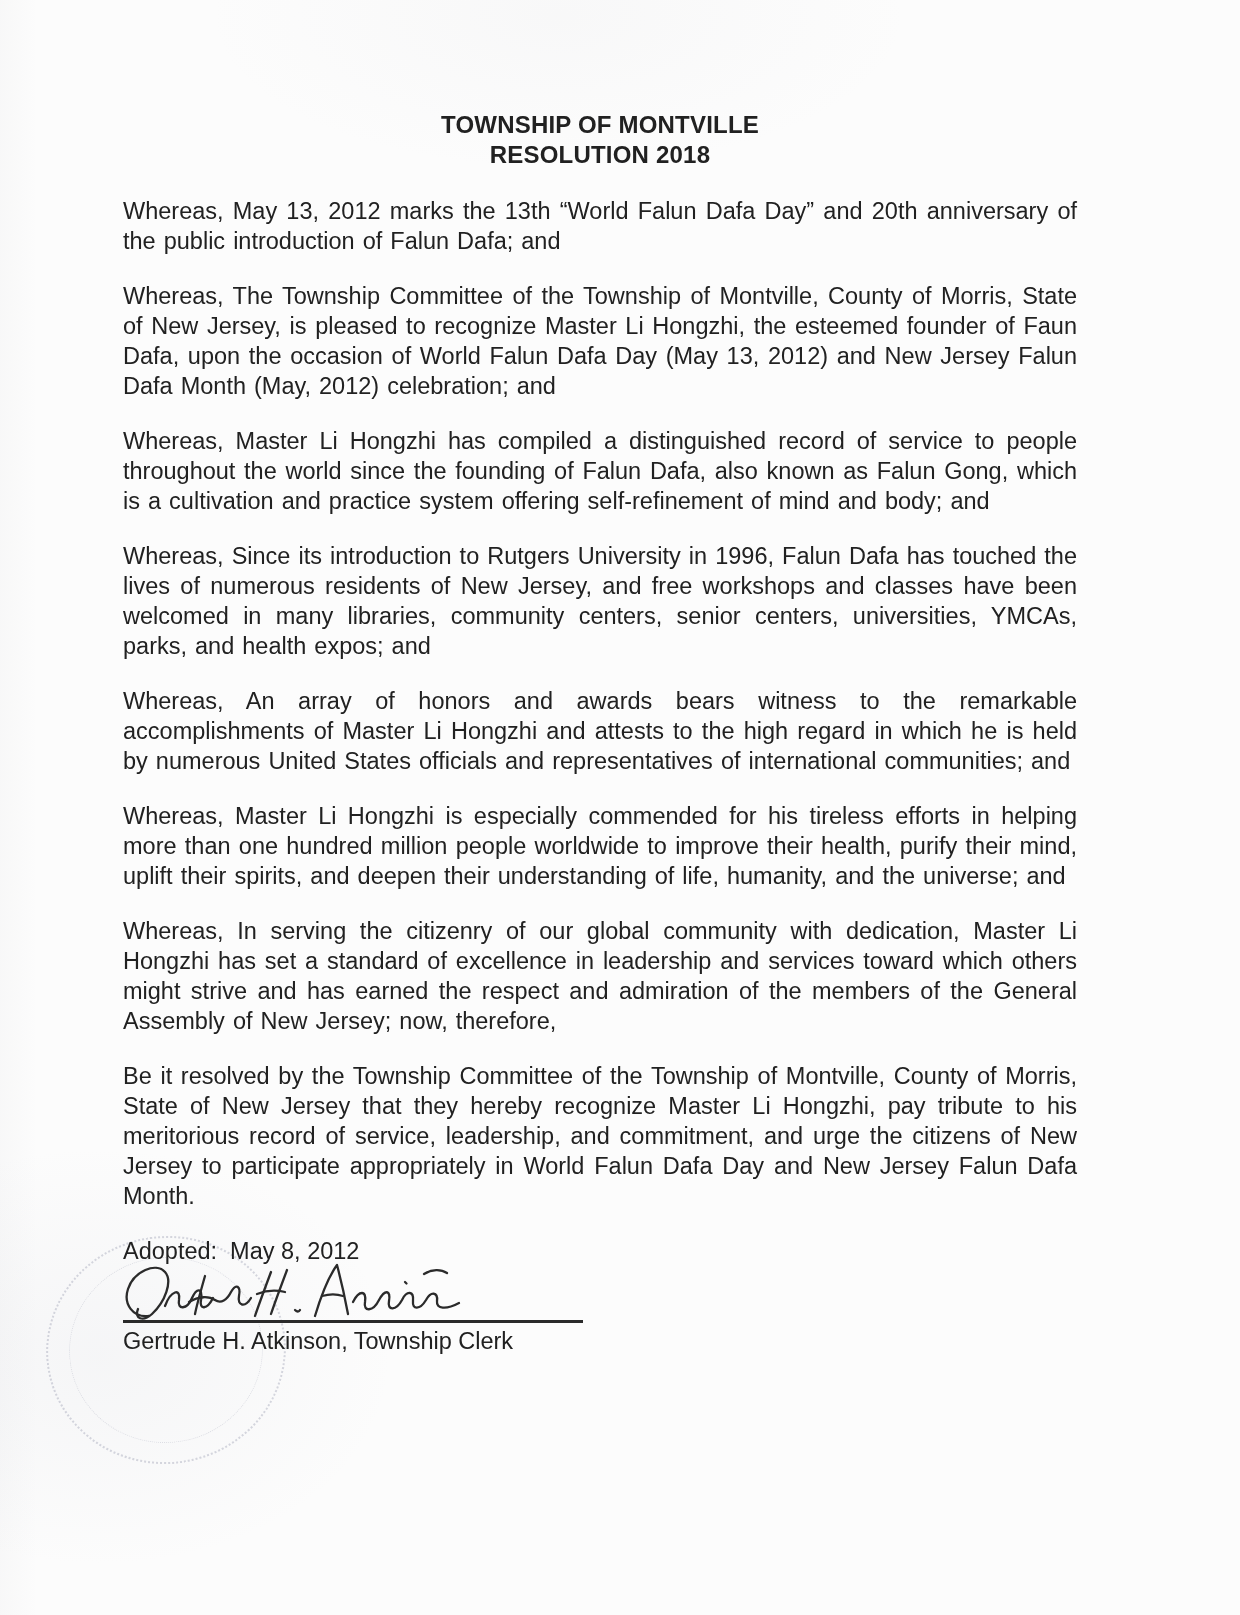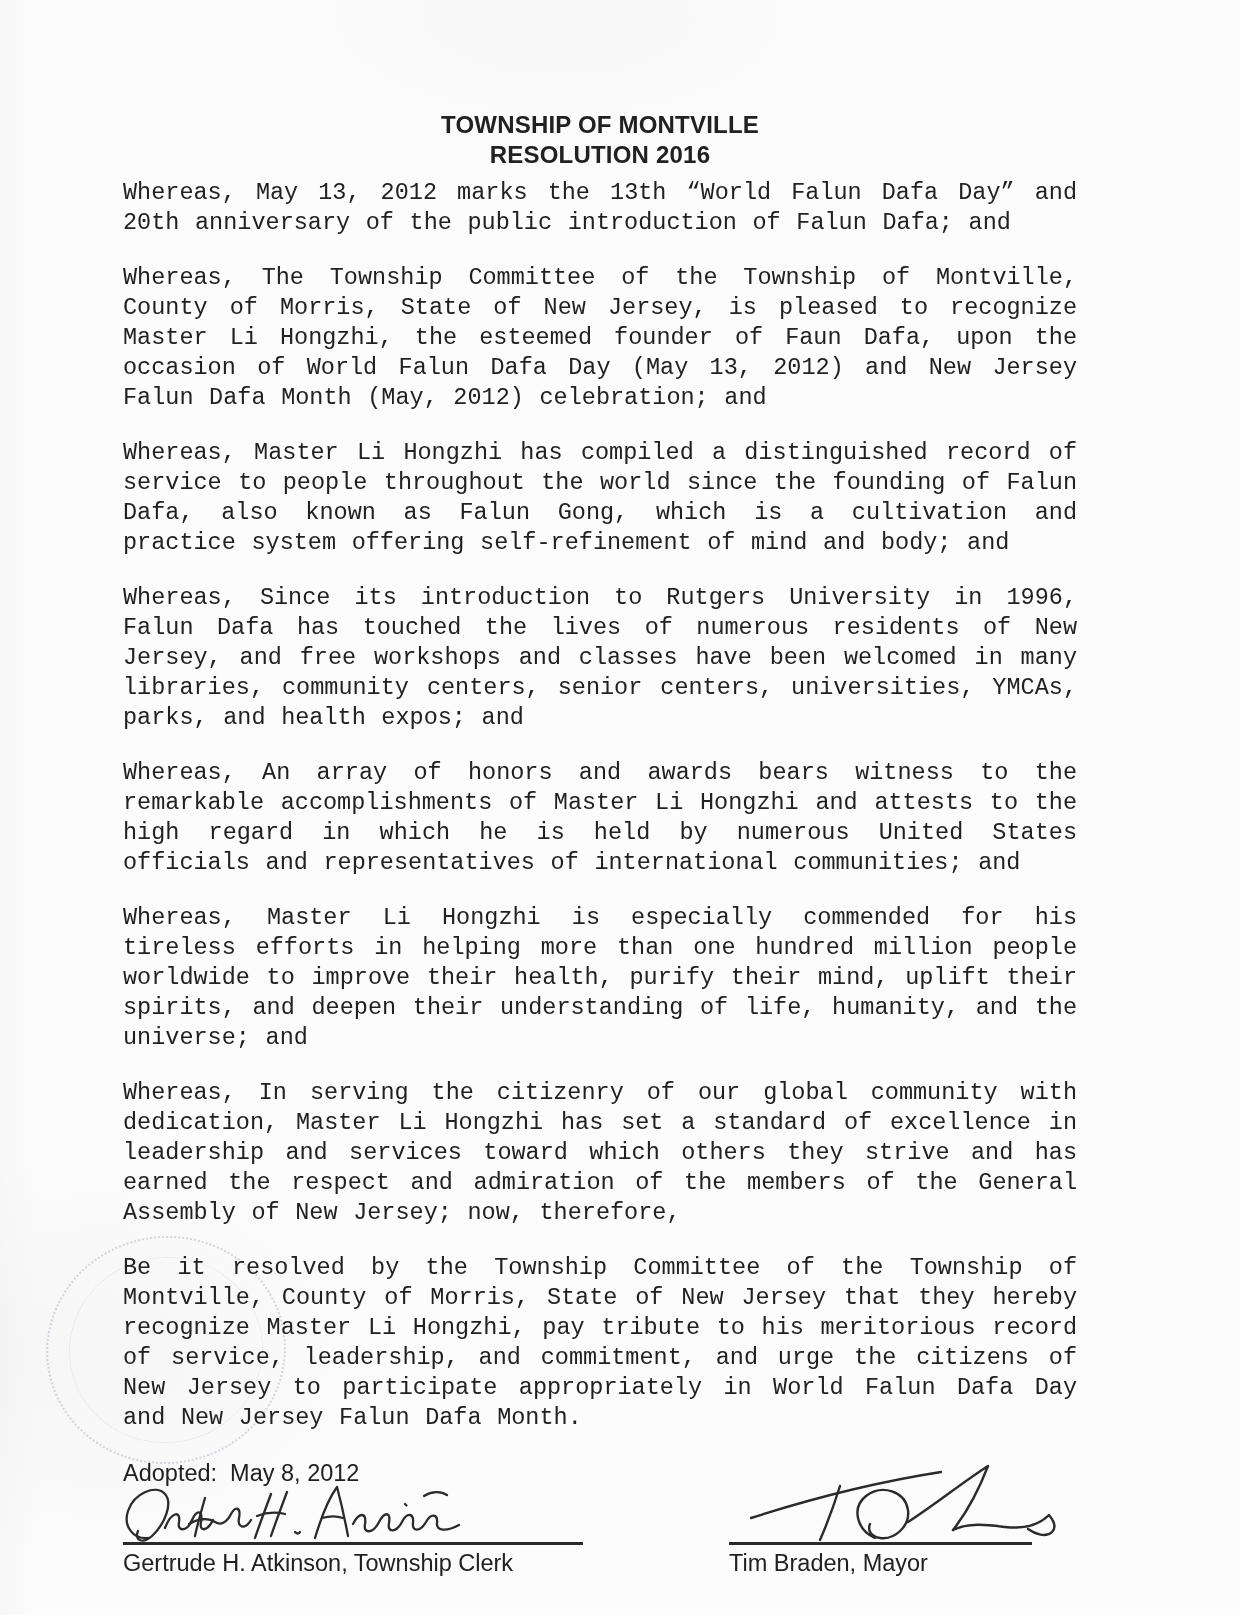--- a/index.html
+++ b/index.html
@@ -31,21 +31,21 @@
     line-height: 30px;
     letter-spacing: 0.2px;
   }
   .doc-subtitle {
     text-align: center;
     font-weight: bold;
     font-size: 24px;
     line-height: 30px;
     margin-top: 28px;
   }
-  .body-copy { margin-top: 8px; font-family: Liberation Mono, monospace; }
+  .body-copy { margin-top: 26px; }
   .body-copy p {
     margin: 0 0 25px 0;
     font-size: 23.5px;
     line-height: 30px;
     text-align: justify;
     word-spacing: 1.5px;
   }
   .adopted {
     font-size: 23.5px;
     line-height: 30px;
@@ -93,32 +93,32 @@
 <div class="scan-wash"></div>
 
 <div class="seal">
   <div class="seal-inner"></div>
 </div>
 
 <div class="sheet">
 
   <div class="doc-title">
     <div>TOWNSHIP OF MONTVILLE</div>
-    <div>RESOLUTION 2016</div>
+    <div>RESOLUTION 2018</div>
   </div>
 
 
   <div class="body-copy">
     <p>Whereas, May 13, 2012 marks the 13th “World Falun Dafa Day” and 20th anniversary of the public introduction of Falun Dafa; and</p>
     <p>Whereas, The Township Committee of the Township of Montville, County of Morris, State of New Jersey, is pleased to recognize Master Li Hongzhi, the esteemed founder of Faun Dafa, upon the occasion of World Falun Dafa Day (May 13, 2012) and New Jersey Falun Dafa Month (May, 2012) celebration; and</p>
     <p>Whereas, Master Li Hongzhi has compiled a distinguished record of service to people throughout the world since the founding of Falun Dafa, also known as Falun Gong, which is a cultivation and practice system offering self-refinement of mind and body; and</p>
     <p>Whereas, Since its introduction to Rutgers University in 1996, Falun Dafa has touched the lives of numerous residents of New Jersey, and free workshops and classes have been welcomed in many libraries, community centers, senior centers, universities, YMCAs, parks, and health expos; and</p>
     <p>Whereas, An array of honors and awards bears witness to the remarkable accomplishments of Master Li Hongzhi and attests to the high regard in which he is held by numerous United States officials and representatives of international communities; and</p>
     <p>Whereas, Master Li Hongzhi is especially commended for his tireless efforts in helping more than one hundred million people worldwide to improve their health, purify their mind, uplift their spirits, and deepen their understanding of life, humanity, and the universe; and</p>
-    <p>Whereas, In serving the citizenry of our global community with dedication, Master Li Hongzhi has set a standard of excellence in leadership and services toward which others they strive and has earned the respect and admiration of the members of the General Assembly of New Jersey; now, therefore,</p>
+    <p>Whereas, In serving the citizenry of our global community with dedication, Master Li Hongzhi has set a standard of excellence in leadership and services toward which others might strive and has earned the respect and admiration of the members of the General Assembly of New Jersey; now, therefore,</p>
     <p>Be it resolved by the Township Committee of the Township of Montville, County of Morris, State of New Jersey that they hereby recognize Master Li Hongzhi, pay tribute to his meritorious record of service, leadership, and commitment, and urge the citizens of New Jersey to participate appropriately in World Falun Dafa Day and New Jersey Falun Dafa Month.</p>
   </div>
 
   <div class="adopted">
     <span>Adopted:</span><span class="date">May 8, 2012</span>
   </div>
 
   <div class="sig-row">
 
     <div class="sig-block clerk">
@@ -136,29 +136,16 @@
           <path d="M203,38 C210,36 218,36 224,38"></path>
           <path d="M234,44 C240,32 248,32 246,44 C244,54 254,54 260,42 C266,31 272,32 270,43 C268,53 277,53 283,42 C288,32 295,33 294,43 C293,52 301,52 307,42 C312,33 319,34 318,43 C317,51 327,52 340,45"></path>
           <path d="M305,16 C313,11 322,11 328,15"></path>
           <path d="M286,24 l1.5,1.5"></path>
         </g>
       </svg>
       <div class="sig-line"></div>
       <div class="sig-label">Gertrude H. Atkinson, Township Clerk</div>
     </div>
 
-    <div class="sig-block mayor">
-      <svg class="sig-script mayor-script" width="330" height="92" viewBox="0 0 330 92">
-        <g fill="none" stroke="#2b2b2b" stroke-width="2.4" stroke-linecap="round" stroke-linejoin="round">
-          <path d="M6,66 C62,48 132,30 196,20"></path>
-          <path d="M95,34 C90,50 82,72 75,88"></path>
-          <path d="M130,86 C112,78 106,56 121,44 C137,32 160,39 163,58 C165,74 150,88 135,86 C127,85 122,79 125,72"></path>
-          <path d="M163,70 C188,54 218,30 243,14 C233,40 219,64 208,78"></path>
-          <path d="M208,78 C224,70 244,73 260,75 C278,77 294,73 304,63 C309,69 312,75 307,80 C301,86 290,82 283,77"></path>
-        </g>
-      </svg>
-      <div class="sig-line"></div>
-      <div class="sig-label">Tim Braden, Mayor</div>
-    </div>
 
   </div>
 
 </div>
 
 </body></html>

